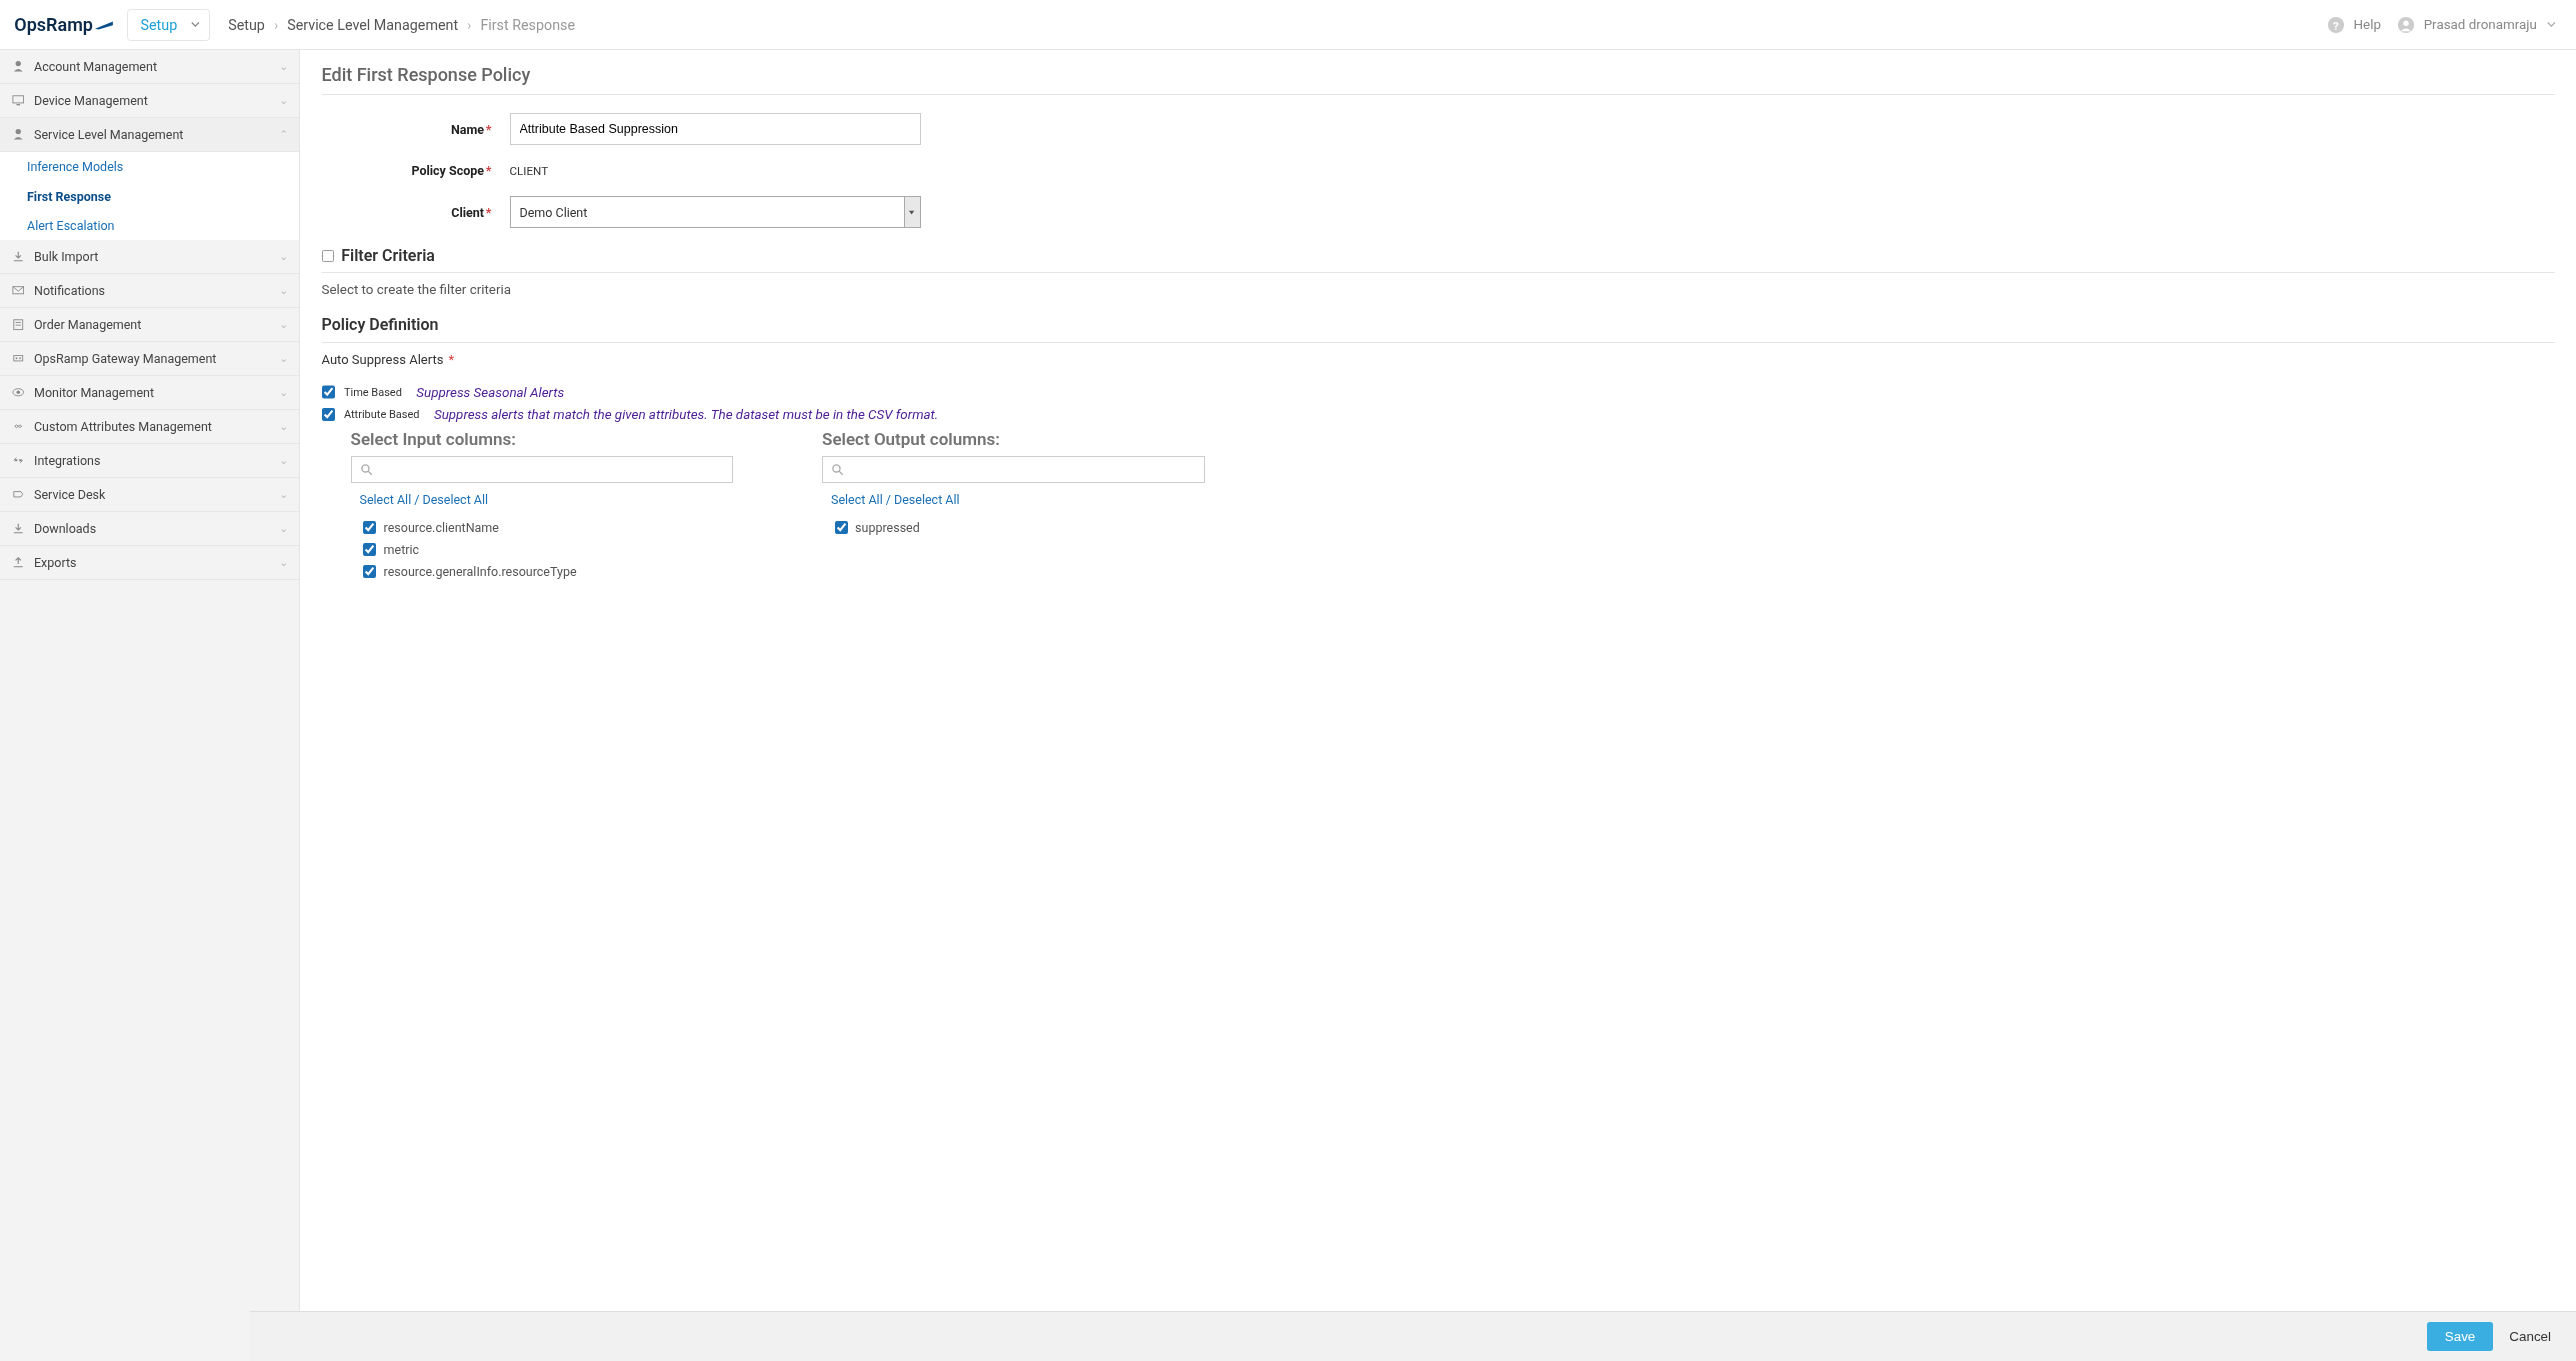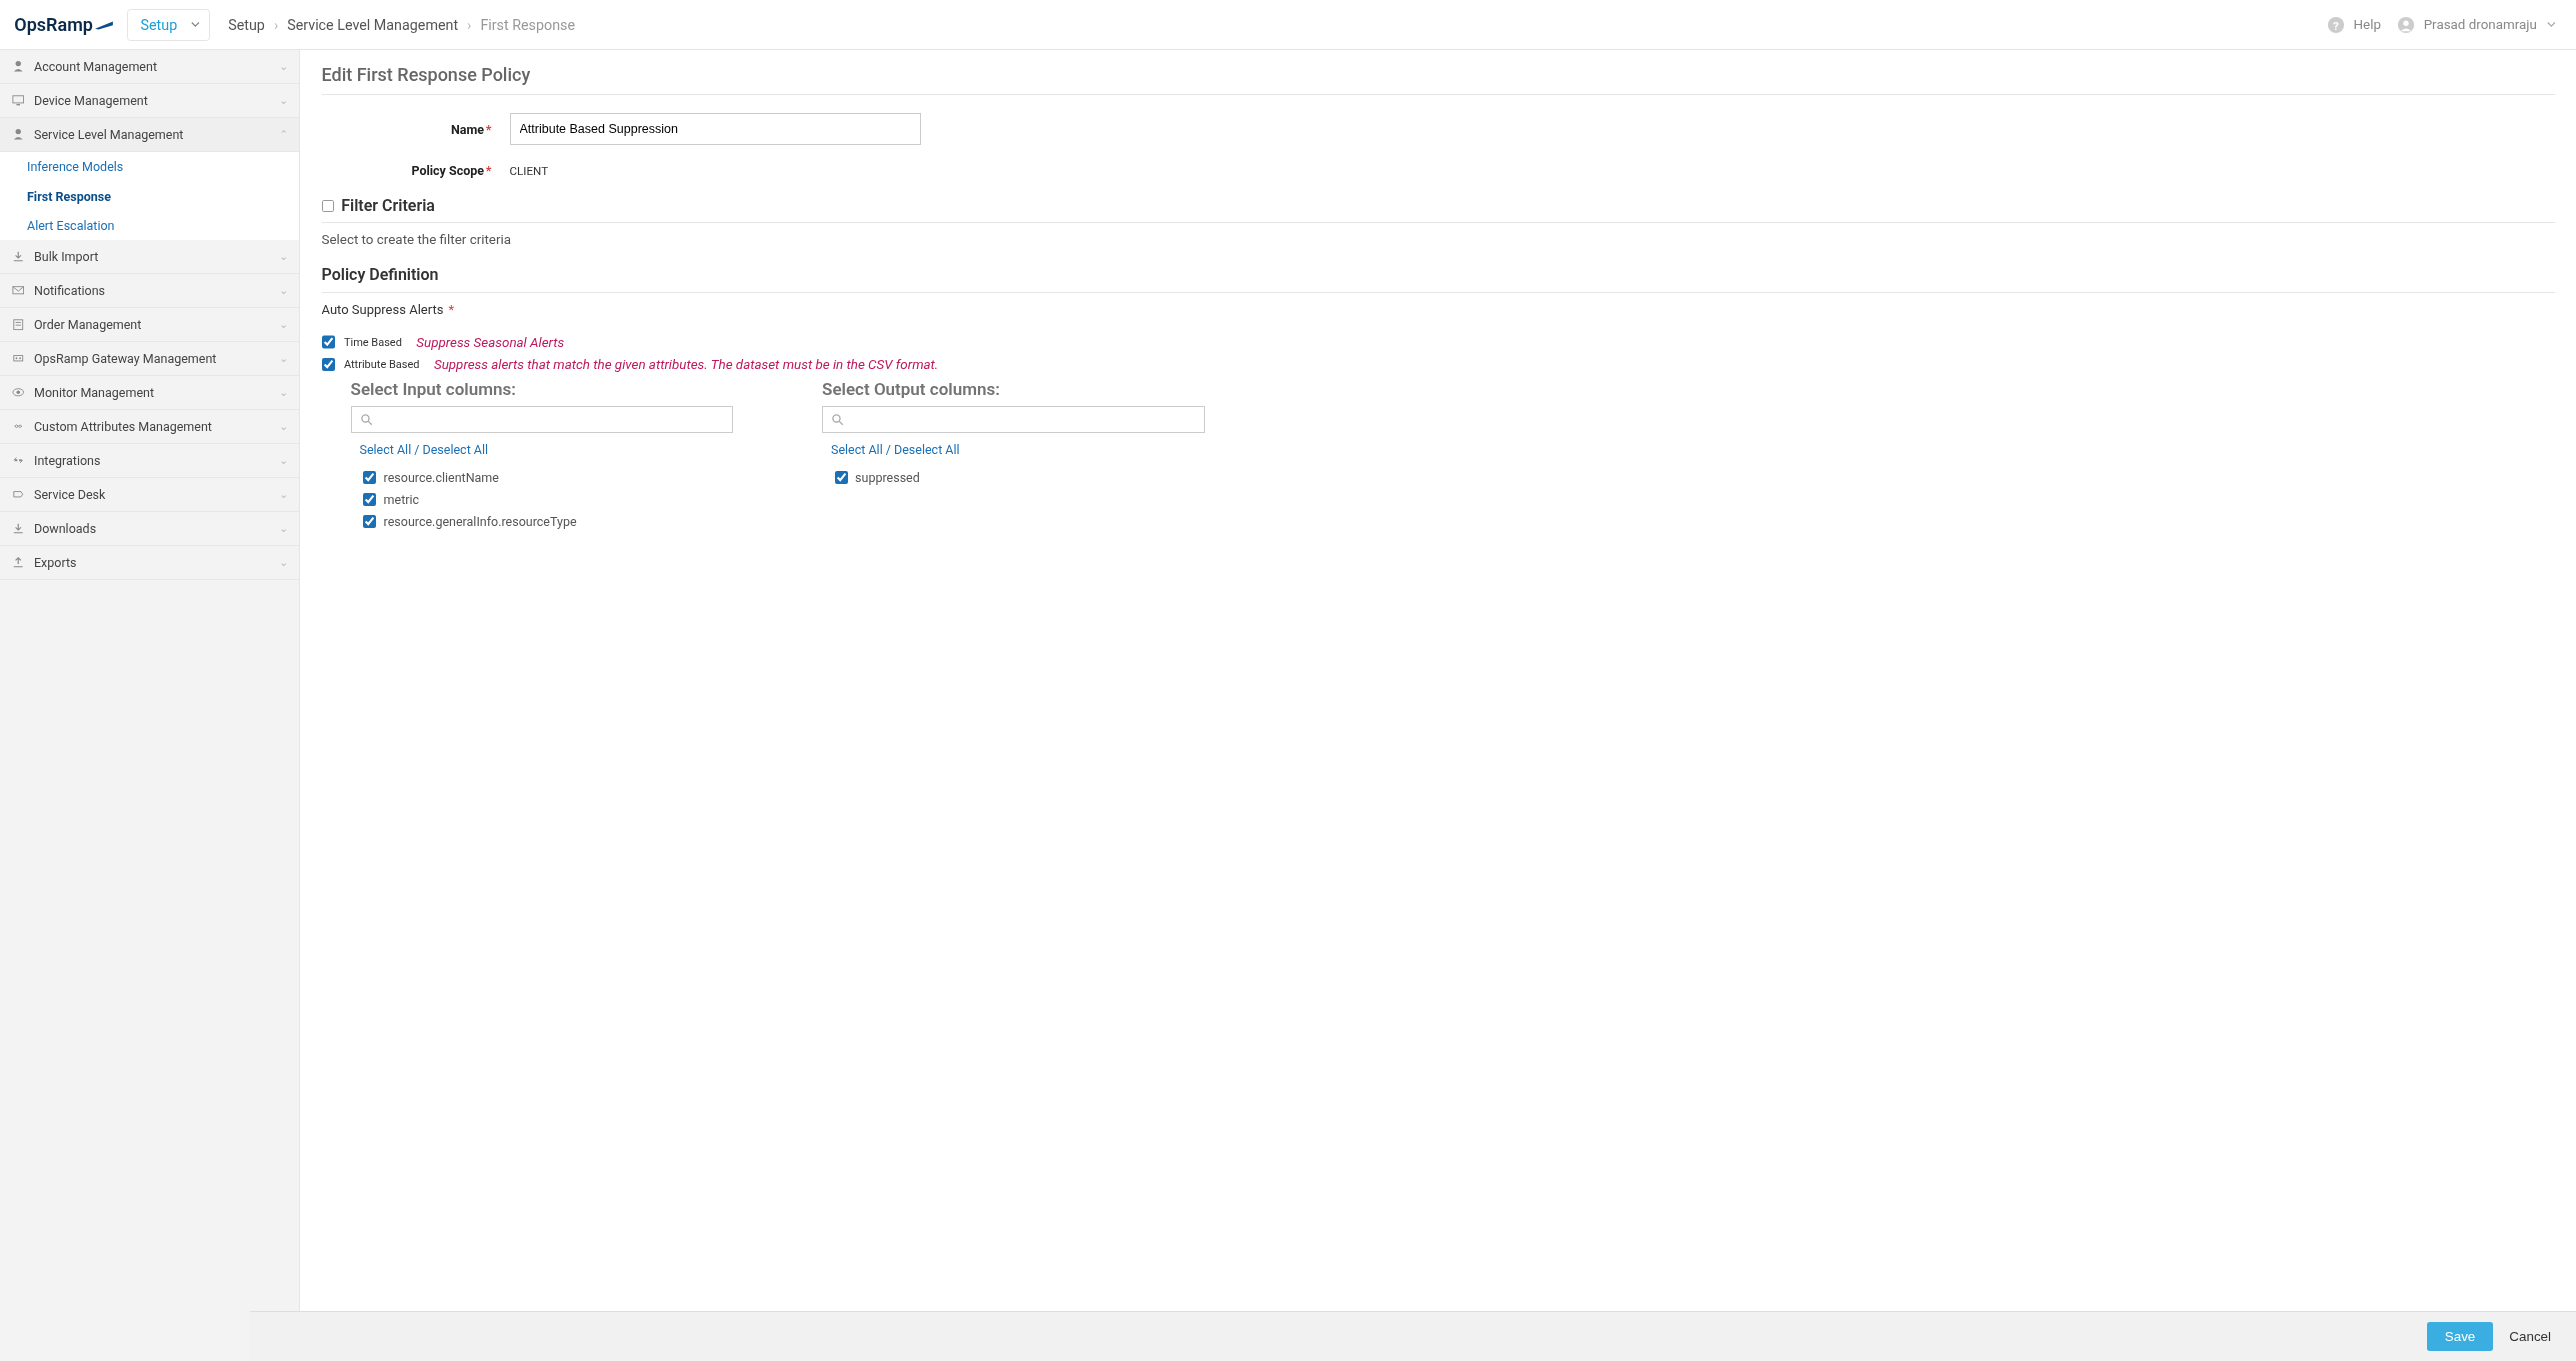--- a/index.html
+++ b/index.html
@@ -37,21 +37,21 @@
 
 .section-head { font-size:16px; font-weight:600; color:#333; margin:10.7px 0 7.2px 0; display:flex; align-items:center; gap:7.2px;}
 .section-head .cb { width:12.5px; height:12.5px; border:0.9px solid #999; border-radius:1.8px; }
 .help-text { color:#555; font-size:13.4px; margin-bottom:18px; }
 .divider { border-bottom:0.9px solid #e5e5e5; margin-bottom:9px; }
 
 .auto-suppress-label { font-size:13px; color:#333; margin-bottom:18px; }
 .cb-row { display:flex; align-items:center; gap:9px; margin:7.2px 0; }
 .cb-row input[type=checkbox] { width:13.4px; height:13.4px; accent-color:#1a6fb5; }
 .cb-row .main-label { font-size:11px; color:#333; }
-.cb-row .desc { font-style:italic; color:#be185d; font-size:13.4px; margin-left:5.4px; }
+.cb-row .desc { font-style:italic; color:#4c1d95; font-size:13.4px; margin-left:5.4px; }
 
 .attach-box { border:0.9px dashed #bbb; padding:14.3px; margin:12.5px 0 16px 29px; display:flex; align-items:center; max-width:854px; }
 .attach-box .fname { color:#1a6fb5; font-size:12.5px; margin-right:5.4px; }
 .attach-box .attached { color:#666; font-weight:600; font-size:12.5px; }
 .attach-box .del { margin-left:auto; color:#1a6fb5; font-size:12.5px; letter-spacing:0.4px; cursor:pointer; }
 
 .cols { display:flex; gap:89px; margin-left:29px; max-width:854px;}
 .col { flex:1; max-width:385px; }
 .col-title { color:#737373; font-size:17px; font-weight:600; margin-bottom:7.2px; }
 .search-box { border:0.9px solid #ccc; height:27px; display:flex; align-items:center; padding:0 9px; color:#aaa; margin-bottom:7.2px; }
@@ -249,20 +249,31 @@
   <div class="main">
     <div class="page-title">Edit First Response Policy</div>
 
     <div class="form-row">
       <div class="form-label"><span>Name</span><span class="req">*</span></div>
       <input class="text-input" value="Attribute Based Suppression" style="">
     </div>
     <div class="form-row">
       <div class="form-label"><span>Policy Scope</span><span class="req">*</span></div>
       <div class="static-val">CLIENT</div>
+    </div>
+    <div class="form-row">
+      <div class="form-label"><span>Client</span><span class="req">*</span></div>
+      <div class="select-wrap">
+        <span>Demo Client</span>
+        <span class="dd-btn">
+          <svg width="7.2" height="7.2" viewBox="0 0 8 8">
+              <path d="M1 2 L4 6 L7 2 Z" fill="#555"></path>
+            </svg>
+        </span>
+      </div>
     </div>
 
     <div class="section-head">
       <span class="cb"></span>
       <span>Filter Criteria</span>
     </div>
     <div class="divider"></div>
     <div class="help-text">Select to create the filter criteria</div>
 
     <div class="section-head">Policy Definition</div>

